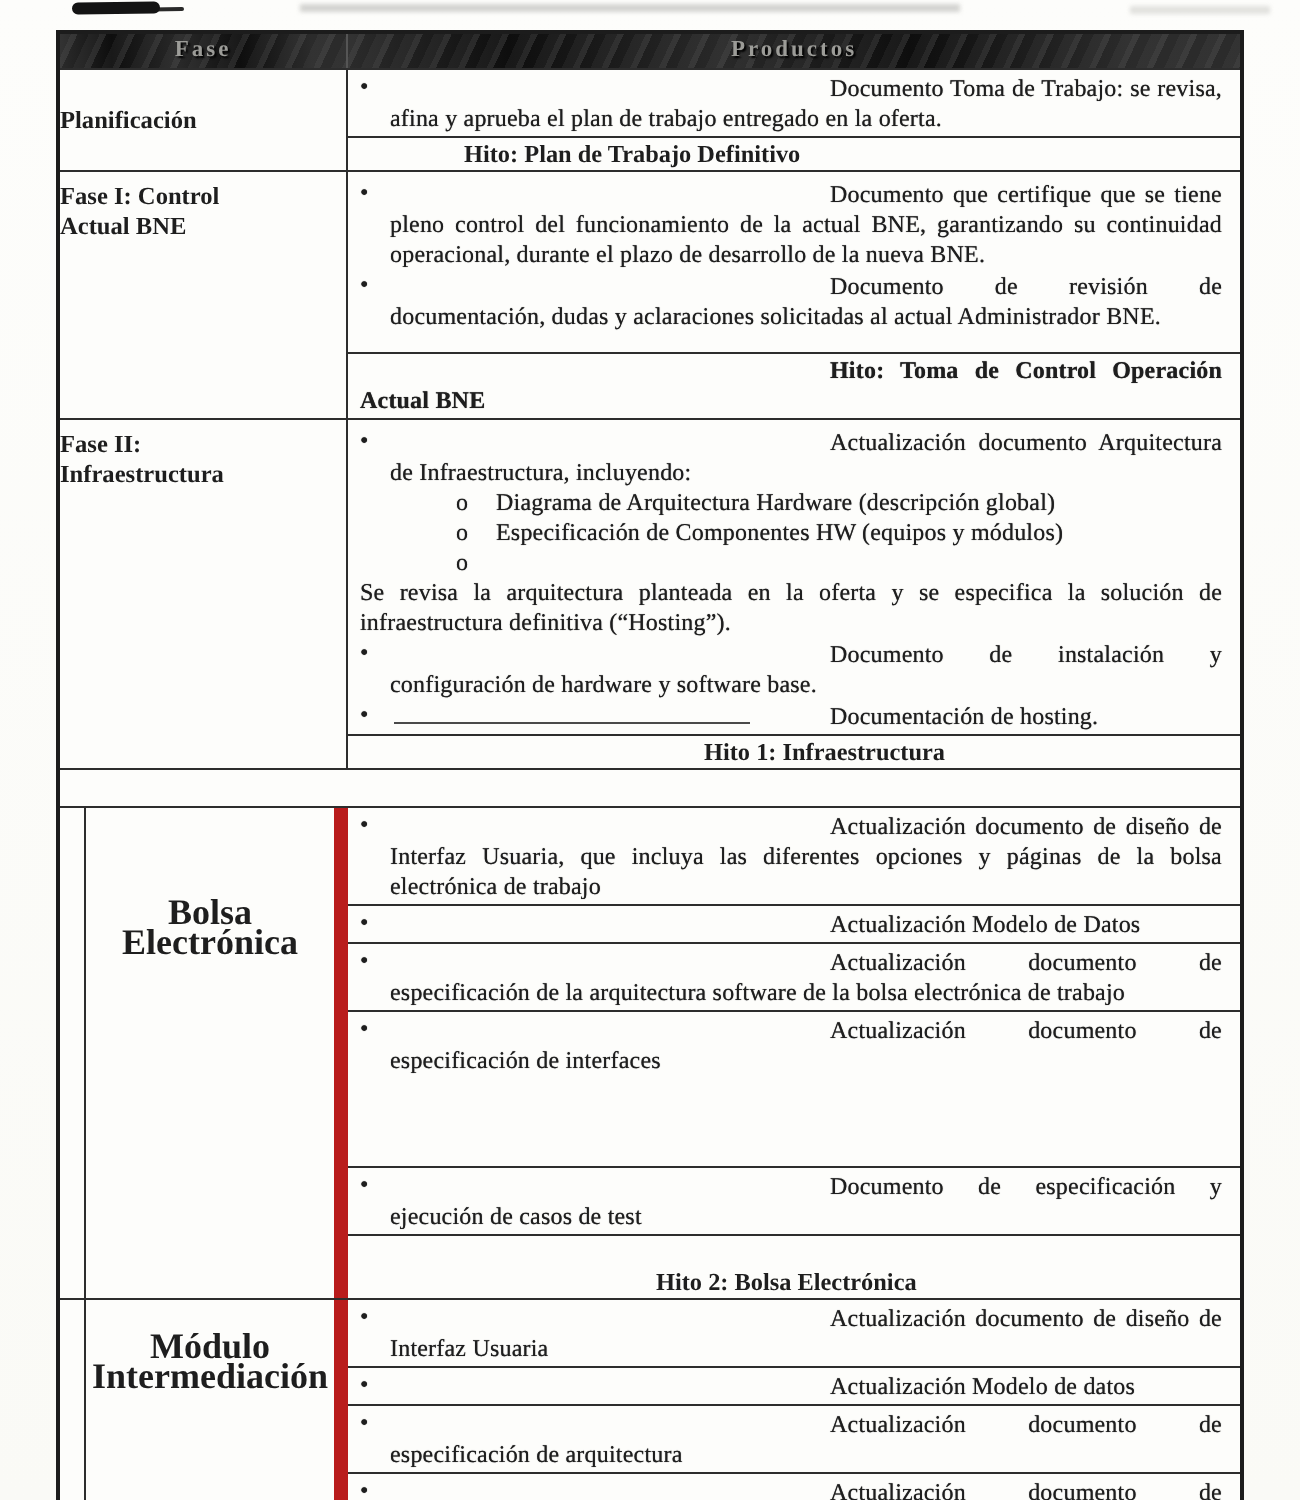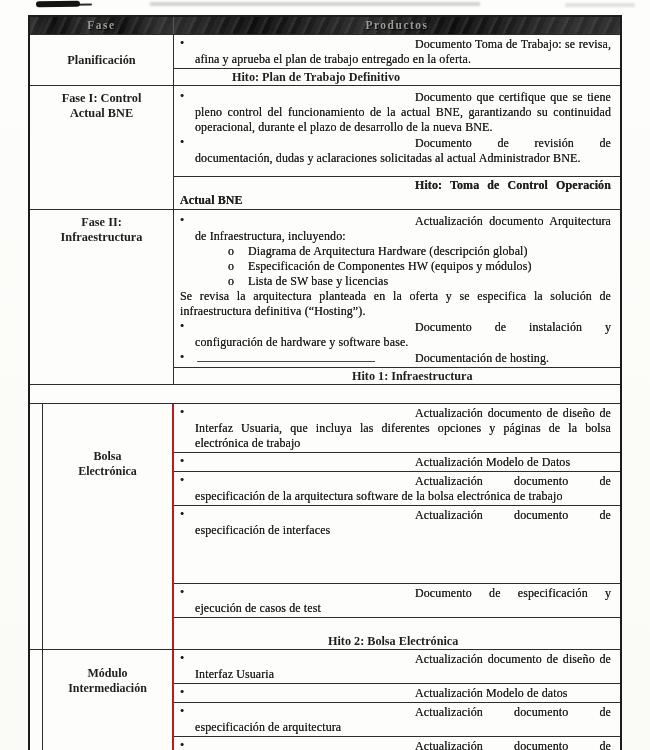--- a/index.html
+++ b/index.html
@@ -33,33 +33,33 @@
     font-weight:bold;font-size:11.5px;line-height:16px;text-align:center;
     letter-spacing:1.5px;
     text-shadow:1px 1px 1px #000;
   }
   .hcell.f{width:144px;border-right:1px solid #555;}
   .hcell.p{flex:1;}
 
   
   .fcell{
     width:144px;border-right:1px solid #2d2d2d;
-    text-align:center;font-weight:bold;font-size:12.3px;line-height:15px;
+    text-align:left;font-weight:bold;font-size:12.3px;line-height:15px;
   }
   .fcell.vcenter{display:flex;flex-direction:column;justify-content:center;}
   .fcell.vtop{padding-top:5px;}
   .fase3-cell{
     width:144px;border-right:1px solid #2d2d2d;
     font-weight:bold;font-size:12.3px;line-height:17px;
     text-align:left;padding:1px 2px 0 8px;
   }
   .strip{width:13px;border-right:1px solid #2d2d2d;}
   .subfase{
-    width:131px;border-right:2px solid #b91c1c;
-    text-align:center;font-weight:bold;font-size:12px;line-height:15px;
+    width:131px;border-right:7px solid #b91c1c;
+    text-align:center;font-weight:bold;font-size:18px;line-height:15px;
   }
   .subfase .lbl{display:block;}
   .mt45{margin-top:45px;}
   .mt28{margin-top:16px;}
 
   
   .pcol{flex:1;display:flex;flex-direction:column;min-width:0;}
   .prow{padding:1px 9px 1px 6px;}
   .bt{border-top:1px solid #2d2d2d;}
 
@@ -164,21 +164,20 @@
         <div class="sub txt">
           <span class="sblt">o</span>
           <span>Diagrama de Arquitectura Hardware (descripción global)</span>
         </div>
         <div class="sub txt">
           <span class="sblt">o</span>
           <span>Especificación de Componentes HW (equipos y módulos)</span>
         </div>
         <div class="sub txt">
           <span class="sblt">o</span>
-          <span>Lista de SW base y licencias</span>
         </div>
         <p class="para txt">Se revisa la arquitectura planteada en la oferta y se especifica la solución de infraestructura definitiva (“Hosting”).</p>
         <div class="item txt">
           <span class="blt">•</span>
           <p class="jtext">Documento de instalación y configuración de hardware y software base.</p>
         </div>
         <div class="item txt">
           <span class="blt">•</span>
           <span class="hosting-line"></span>
           <p class="jtext">Documentación de hosting.</p>

